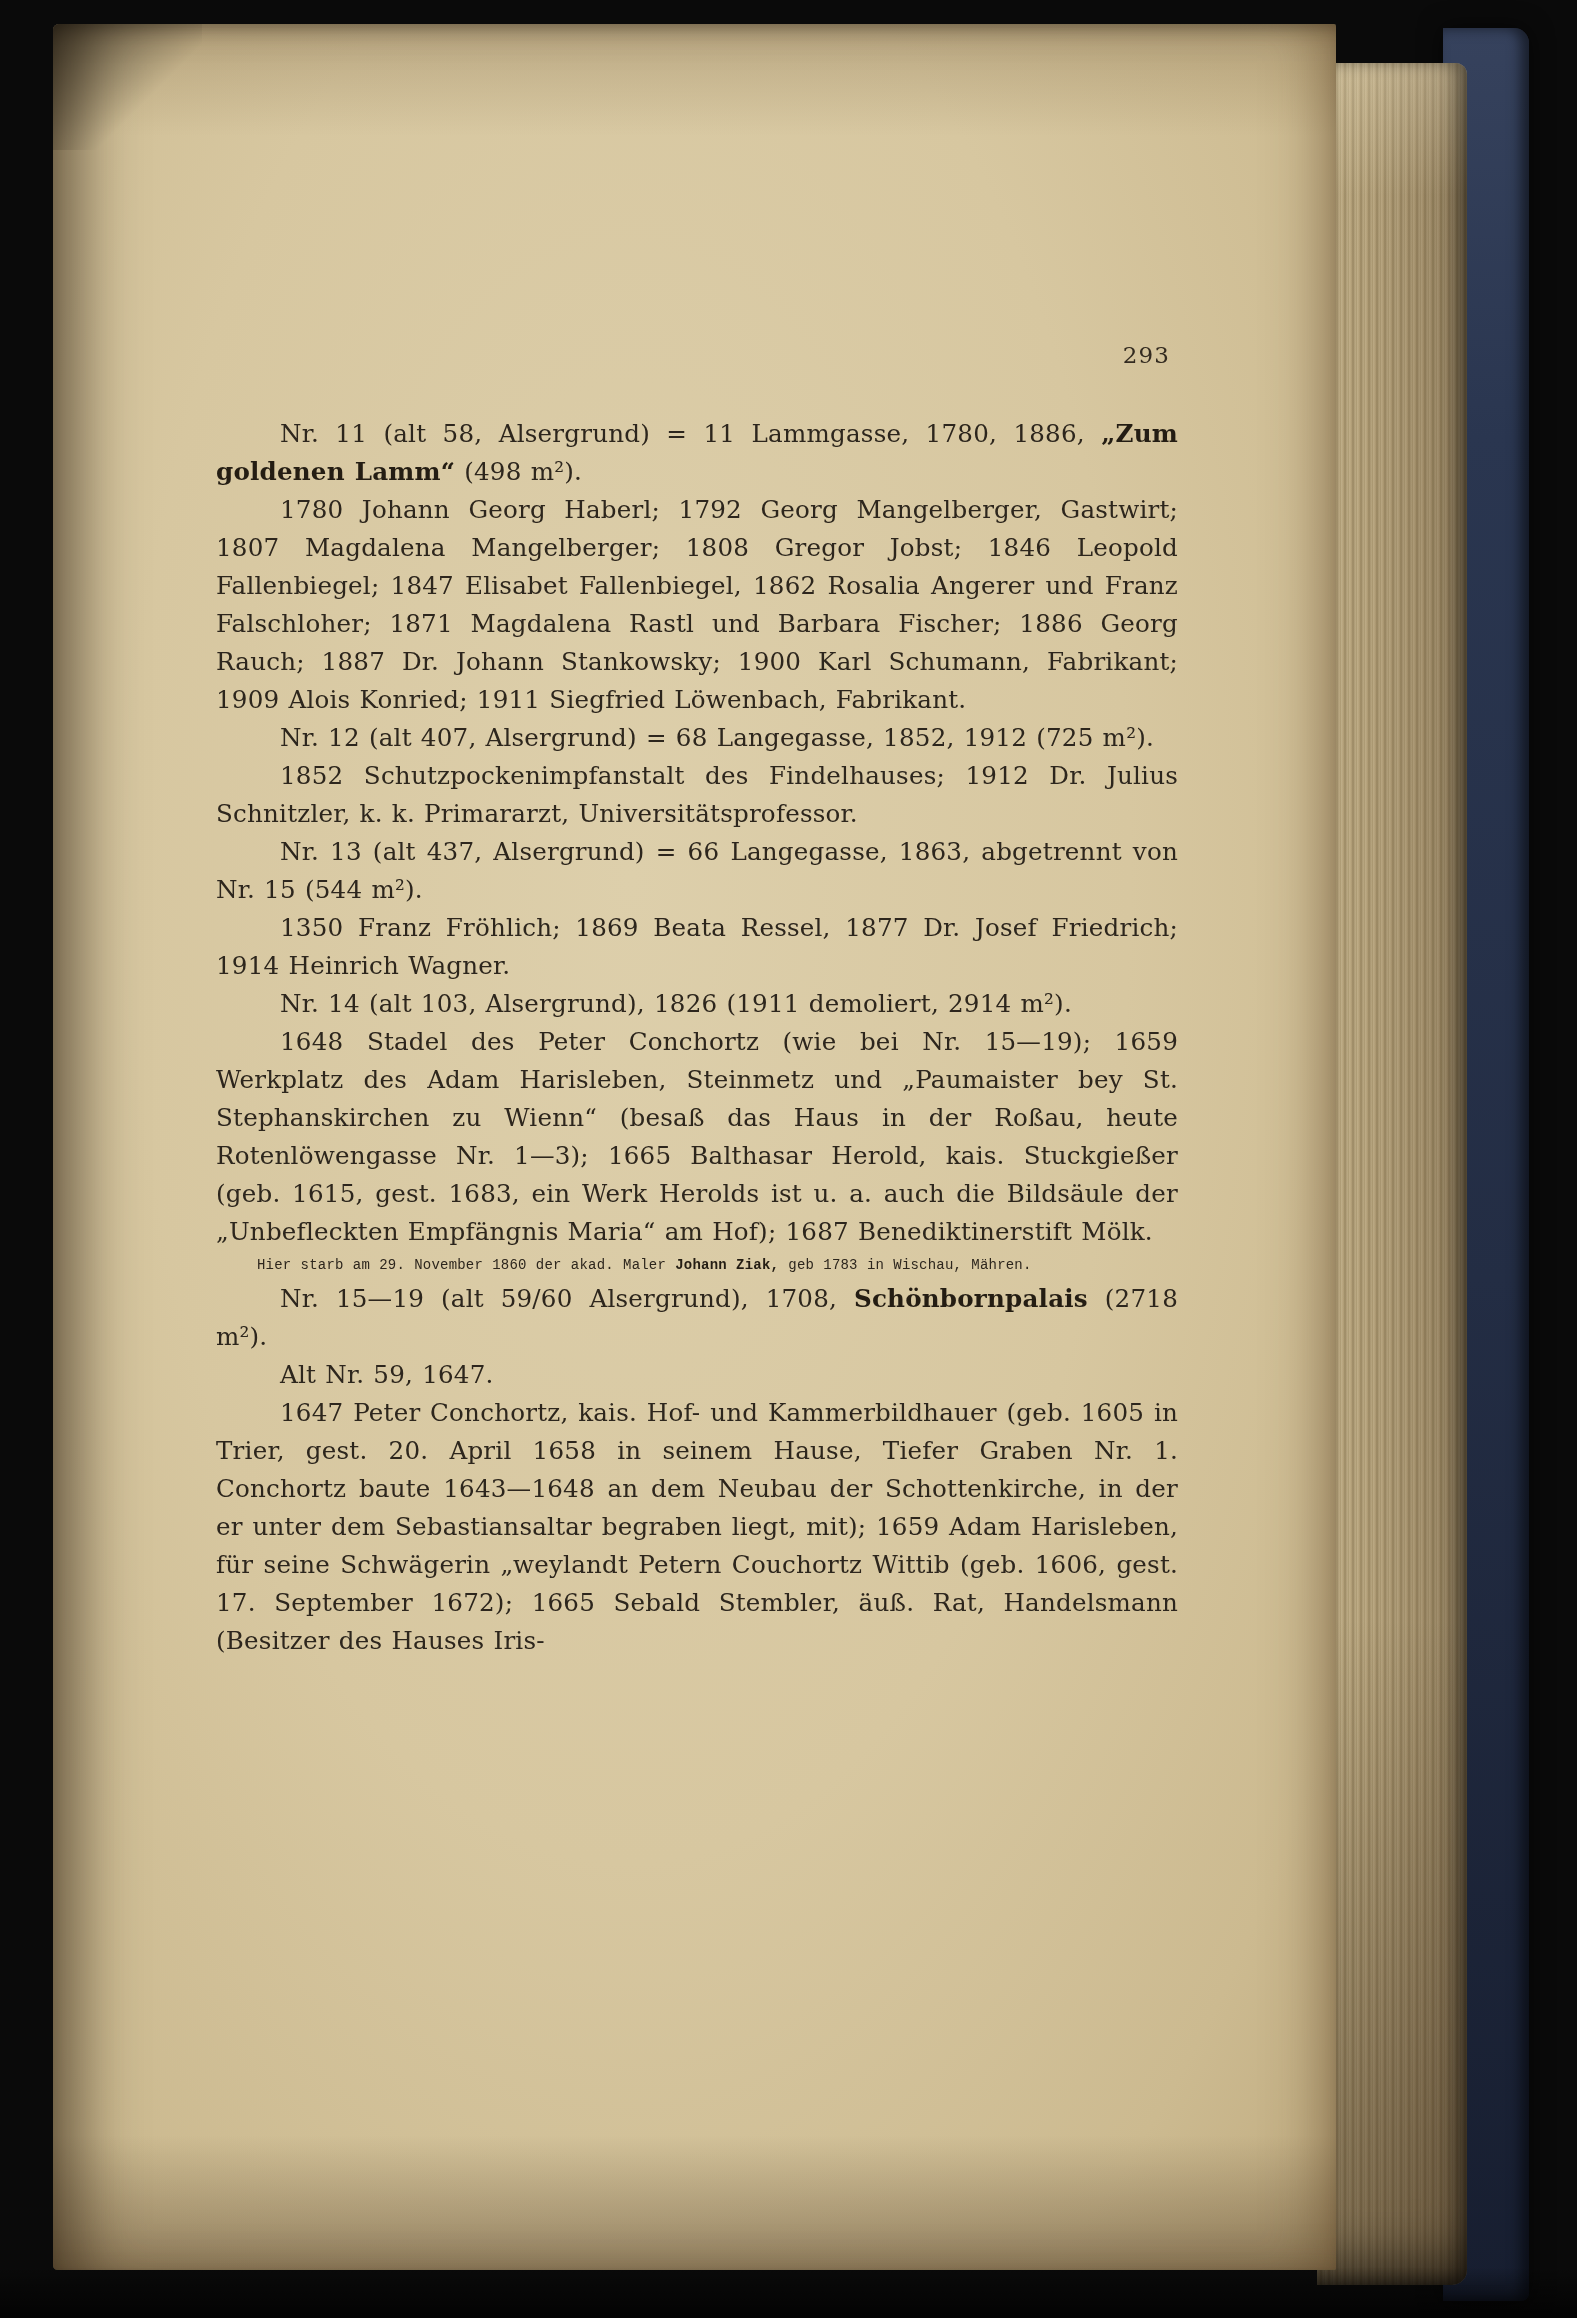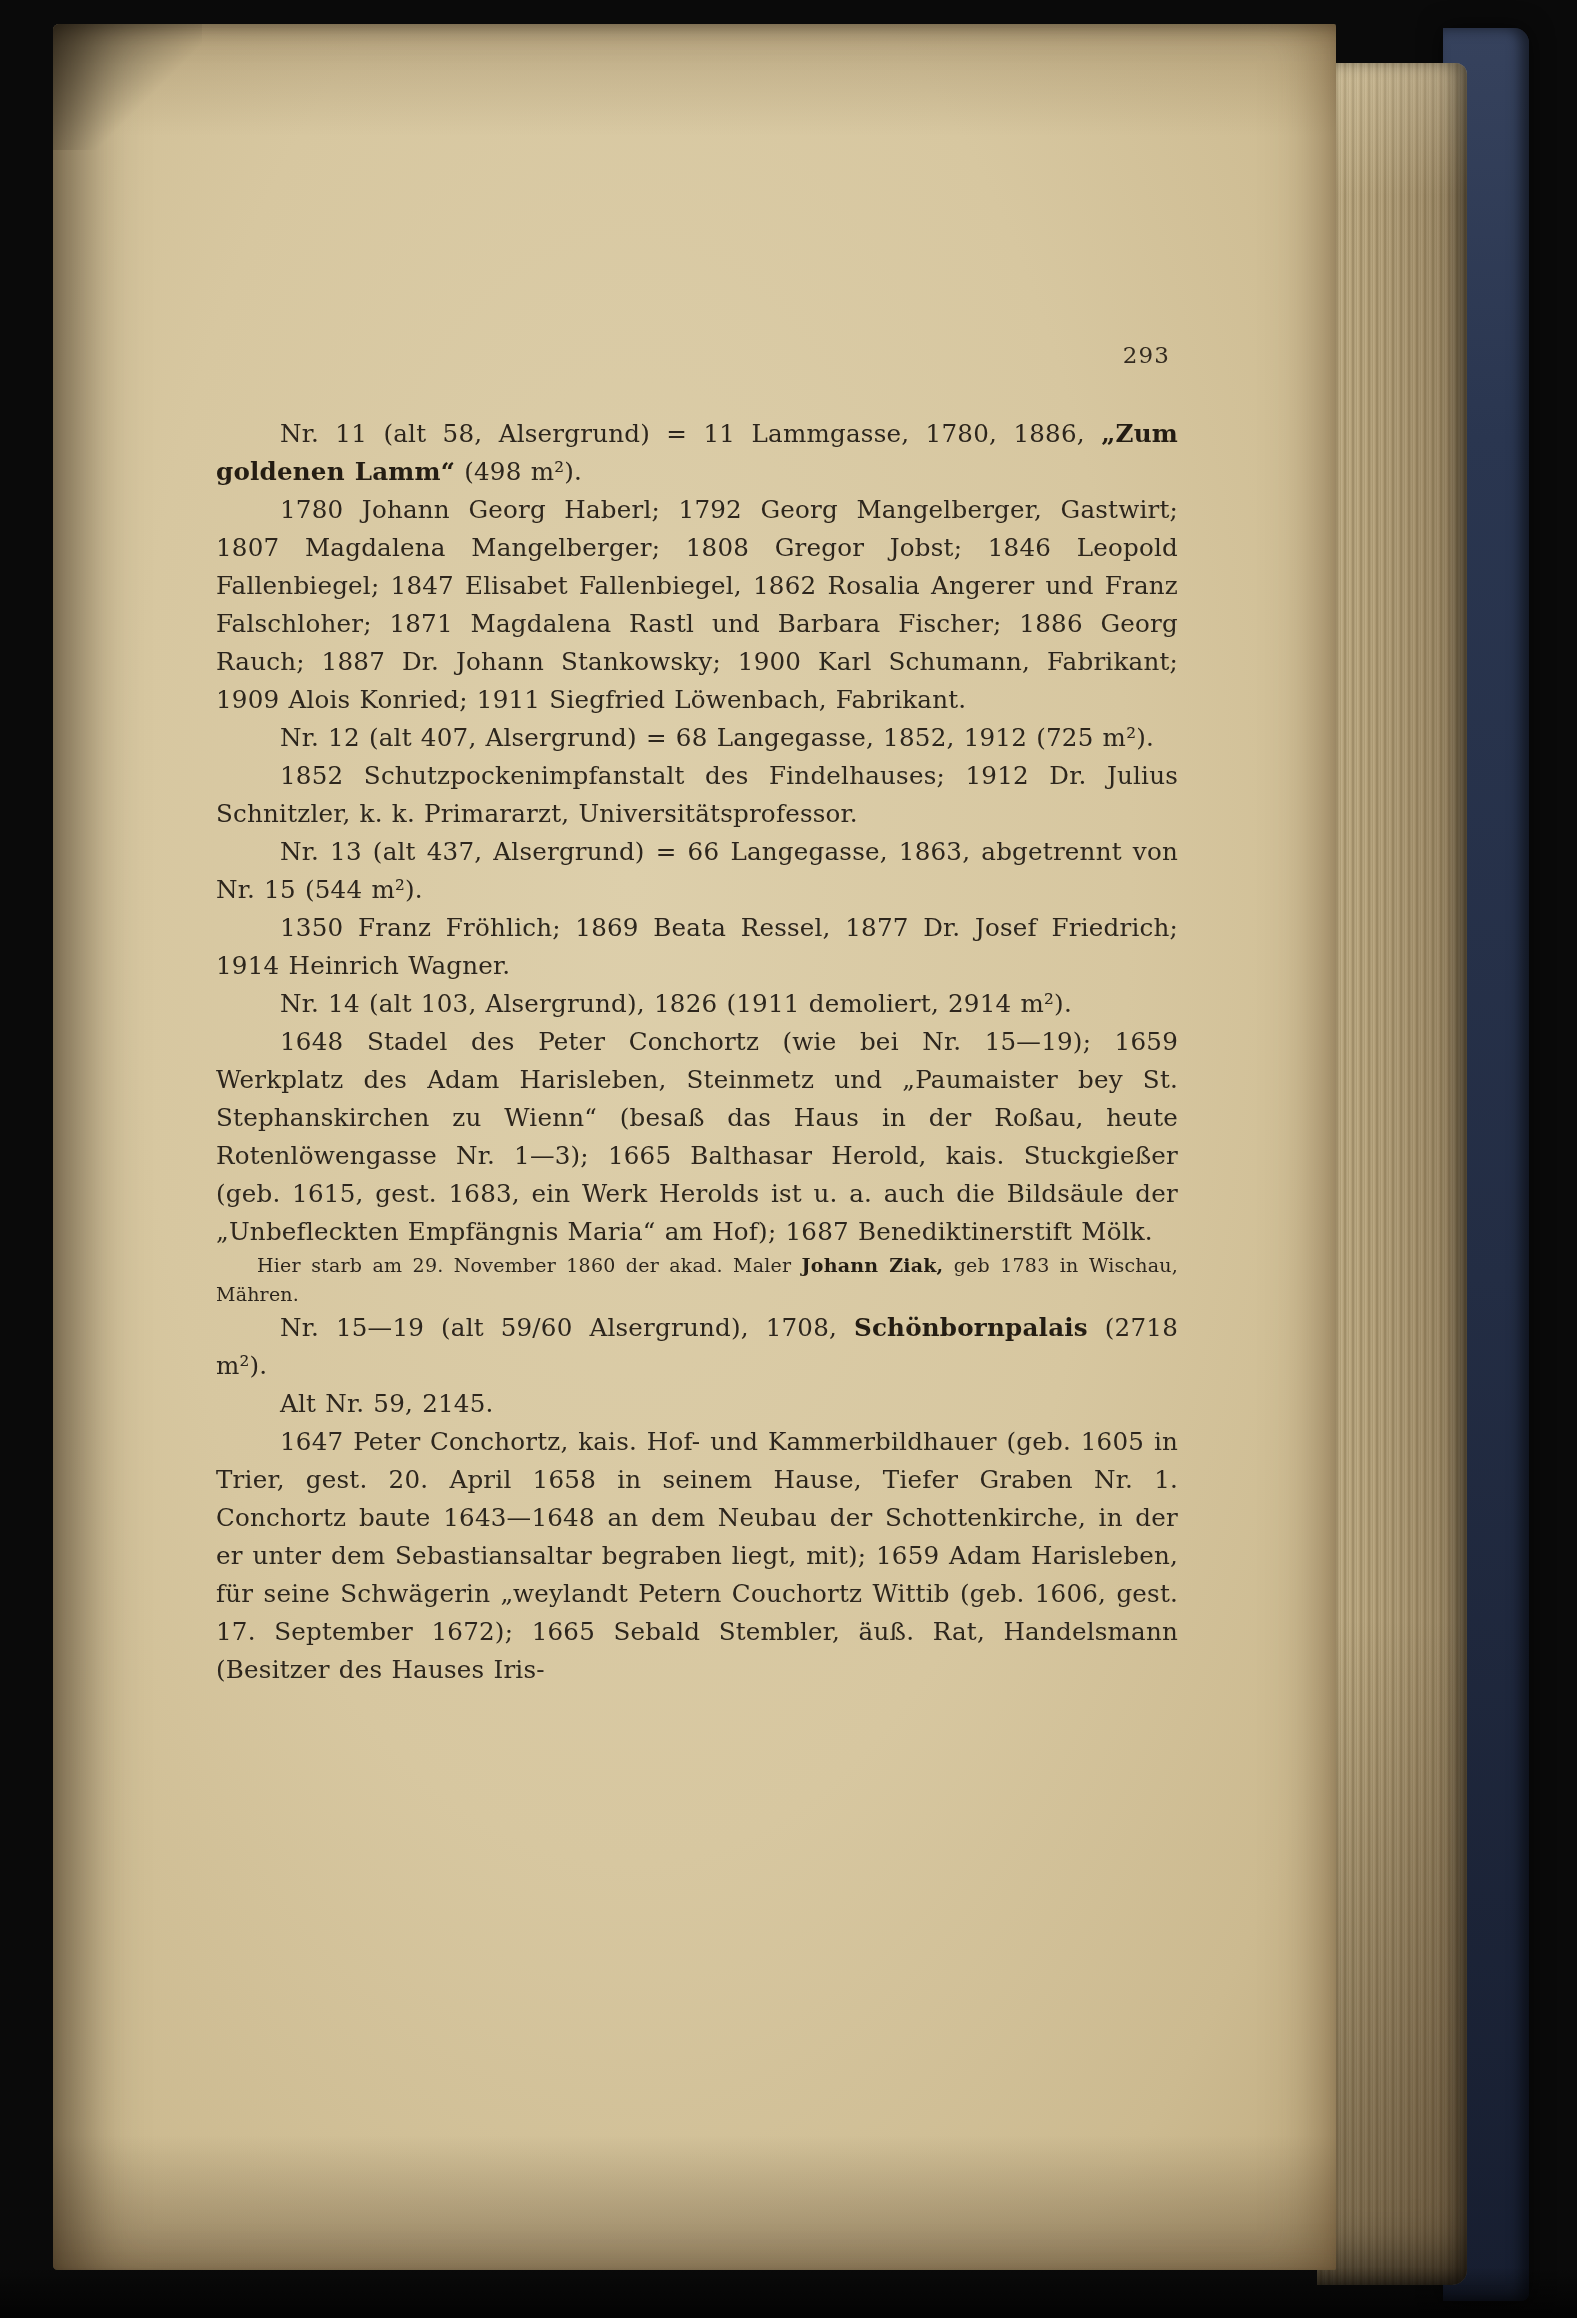--- a/index.html
+++ b/index.html
@@ -95,24 +95,25 @@
   .para {
     margin: 0;
     font-size: 24.6px;
     line-height: 38px;
     text-align: justify;
     text-indent: 64px;
     letter-spacing: 0.2px;
     word-spacing: 1.1px;
   }
   .para.small {
-    font-size: 19px;
+    font-size: 14px;
     line-height: 29px;
     text-indent: 41px;
     word-spacing: 0.6px;
+    font-family: Liberation Mono, monospace;
   }
   .para .bold {
     font-weight: bold;
     color: #241d13;
   }
 
   
   .vignette-bottom {
     position: absolute;
     left: 0;
@@ -139,21 +140,21 @@
           <p class="para"><span>Nr. 11 (alt 58, Alsergrund) = 11 Lammgasse, 1780, 1886, </span><span class="bold">„Zum goldenen Lamm“</span><span> (498 m²).</span></p>
           <p class="para"><span>1780 Johann Georg Haberl; 1792 Georg Mangelberger, Gastwirt; 1807 Magdalena Mangelberger; 1808 Gregor Jobst; 1846 Leopold Fallenbiegel; 1847 Elisabet Fallenbiegel, 1862 Rosalia Angerer und Franz Falschloher; 1871 Magdalena Rastl und Barbara Fischer; 1886 Georg Rauch; 1887 Dr. Johann Stankowsky; 1900 Karl Schumann, Fabrikant; 1909 Alois Konried; 1911 Siegfried Löwenbach, Fabrikant.</span></p>
           <p class="para"><span>Nr. 12 (alt 407, Alsergrund) = 68 Langegasse, 1852, 1912 (725 m²).</span></p>
           <p class="para"><span>1852 Schutzpockenimpfanstalt des Findelhauses; 1912 Dr. Julius Schnitzler, k. k. Primararzt, Universitätsprofessor.</span></p>
           <p class="para"><span>Nr. 13 (alt 437, Alsergrund) = 66 Langegasse, 1863, abgetrennt von Nr. 15 (544 m²).</span></p>
           <p class="para"><span>1350 Franz Fröhlich; 1869 Beata Ressel, 1877 Dr. Josef Friedrich; 1914 Heinrich Wagner.</span></p>
           <p class="para"><span>Nr. 14 (alt 103, Alsergrund), 1826 (1911 demoliert, 2914 m²).</span></p>
           <p class="para"><span>1648 Stadel des Peter Conchortz (wie bei Nr. 15—19); 1659 Werkplatz des Adam Harisleben, Steinmetz und „Paumaister bey St. Stephanskirchen zu Wienn“ (besaß das Haus in der Roßau, heute Rotenlöwengasse Nr. 1—3); 1665 Balthasar Herold, kais. Stuckgießer (geb. 1615, gest. 1683, ein Werk Herolds ist u. a. auch die Bildsäule der „Unbefleckten Empfängnis Maria“ am Hof); 1687 Benediktinerstift Mölk.</span></p>
           <p class="para small"><span>Hier starb am 29. November 1860 der akad. Maler </span><span class="bold">Johann Ziak,</span><span> geb 1783 in Wischau, Mähren.</span></p>
           <p class="para"><span>Nr. 15—19 (alt 59/60 Alsergrund), 1708, </span><span class="bold">Schönbornpalais</span><span> (2718 m²).</span></p>
-          <p class="para"><span>Alt Nr. 59, 2145.</span></p>
+          <p class="para"><span>Alt Nr. 59, 1647.</span></p>
           <p class="para"><span>1647 Peter Conchortz, kais. Hof- und Kammerbildhauer (geb. 1605 in Trier, gest. 20. April 1658 in seinem Hause, Tiefer Graben Nr. 1. Conchortz baute 1643—1648 an dem Neubau der Schottenkirche, in der er unter dem Sebastiansaltar begraben liegt, mit); 1659 Adam Harisleben, für seine Schwägerin „weylandt Petern Couchortz Wittib (geb. 1606, gest. 17. September 1672); 1665 Sebald Stembler, äuß. Rat, Handelsmann (Besitzer des Hauses Iris-</span></p>
         </div>
     </div>
   </div>
 
   <div class="vignette-bottom"></div>
 
 </div>
 
 

